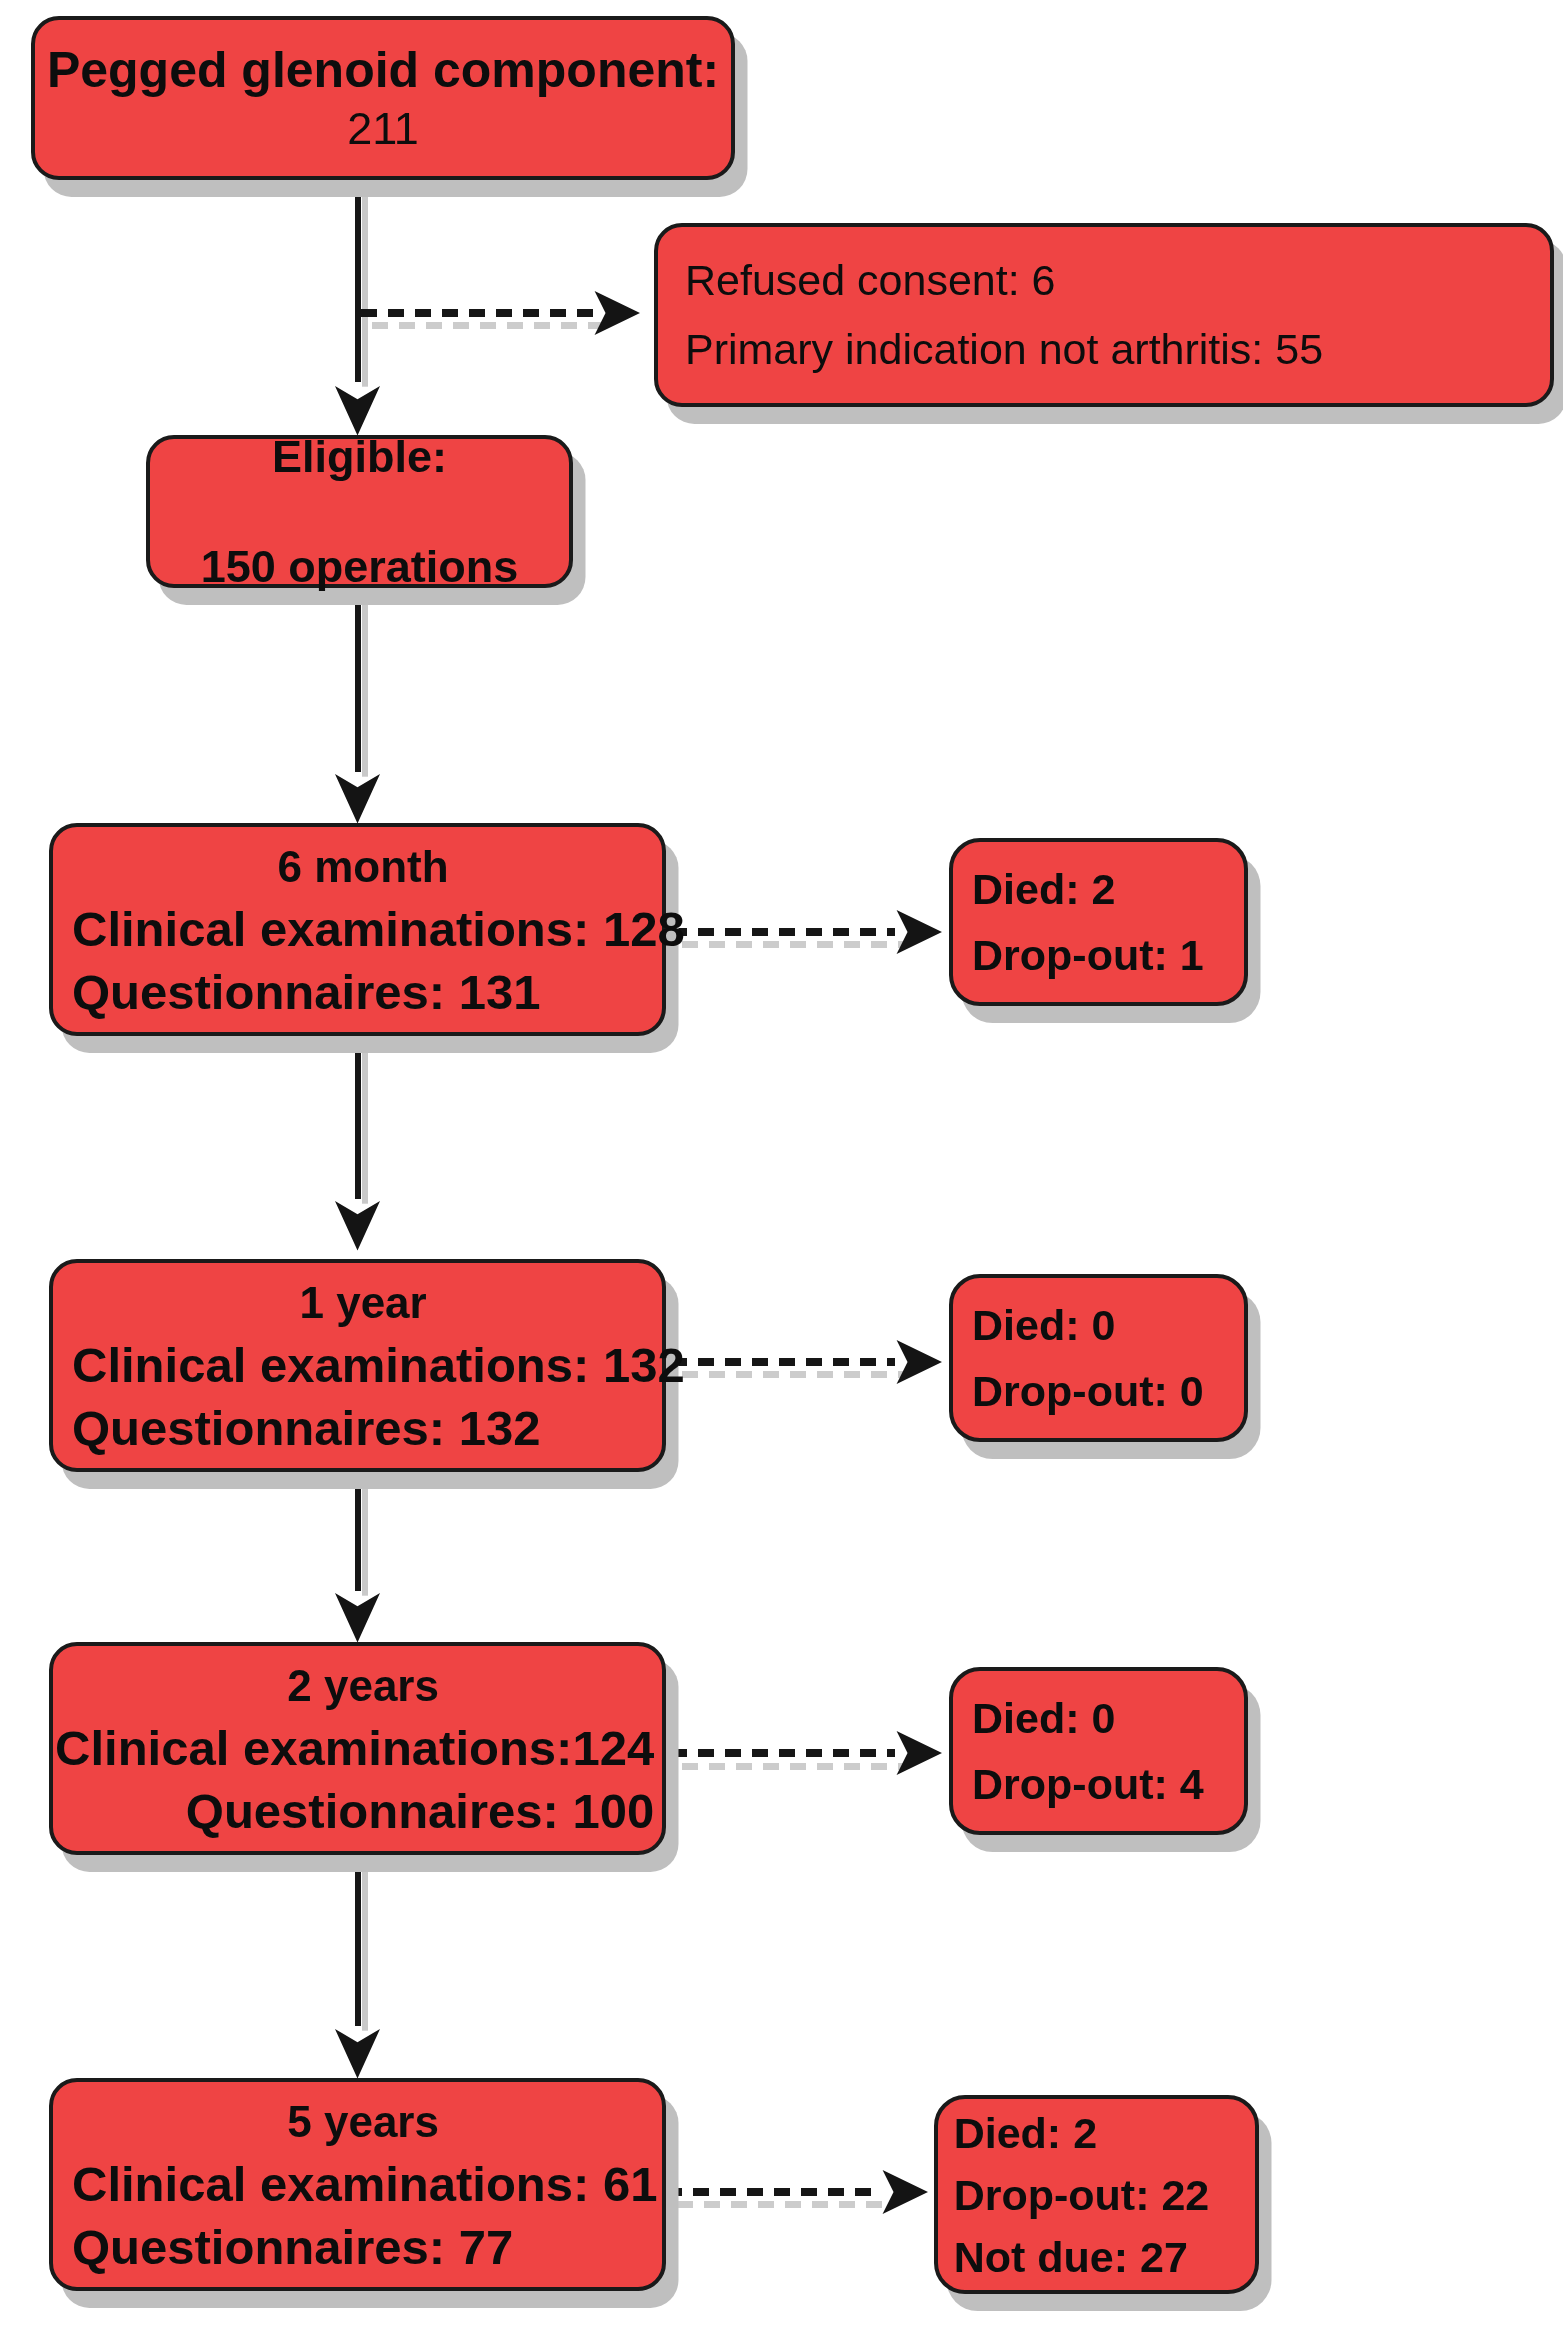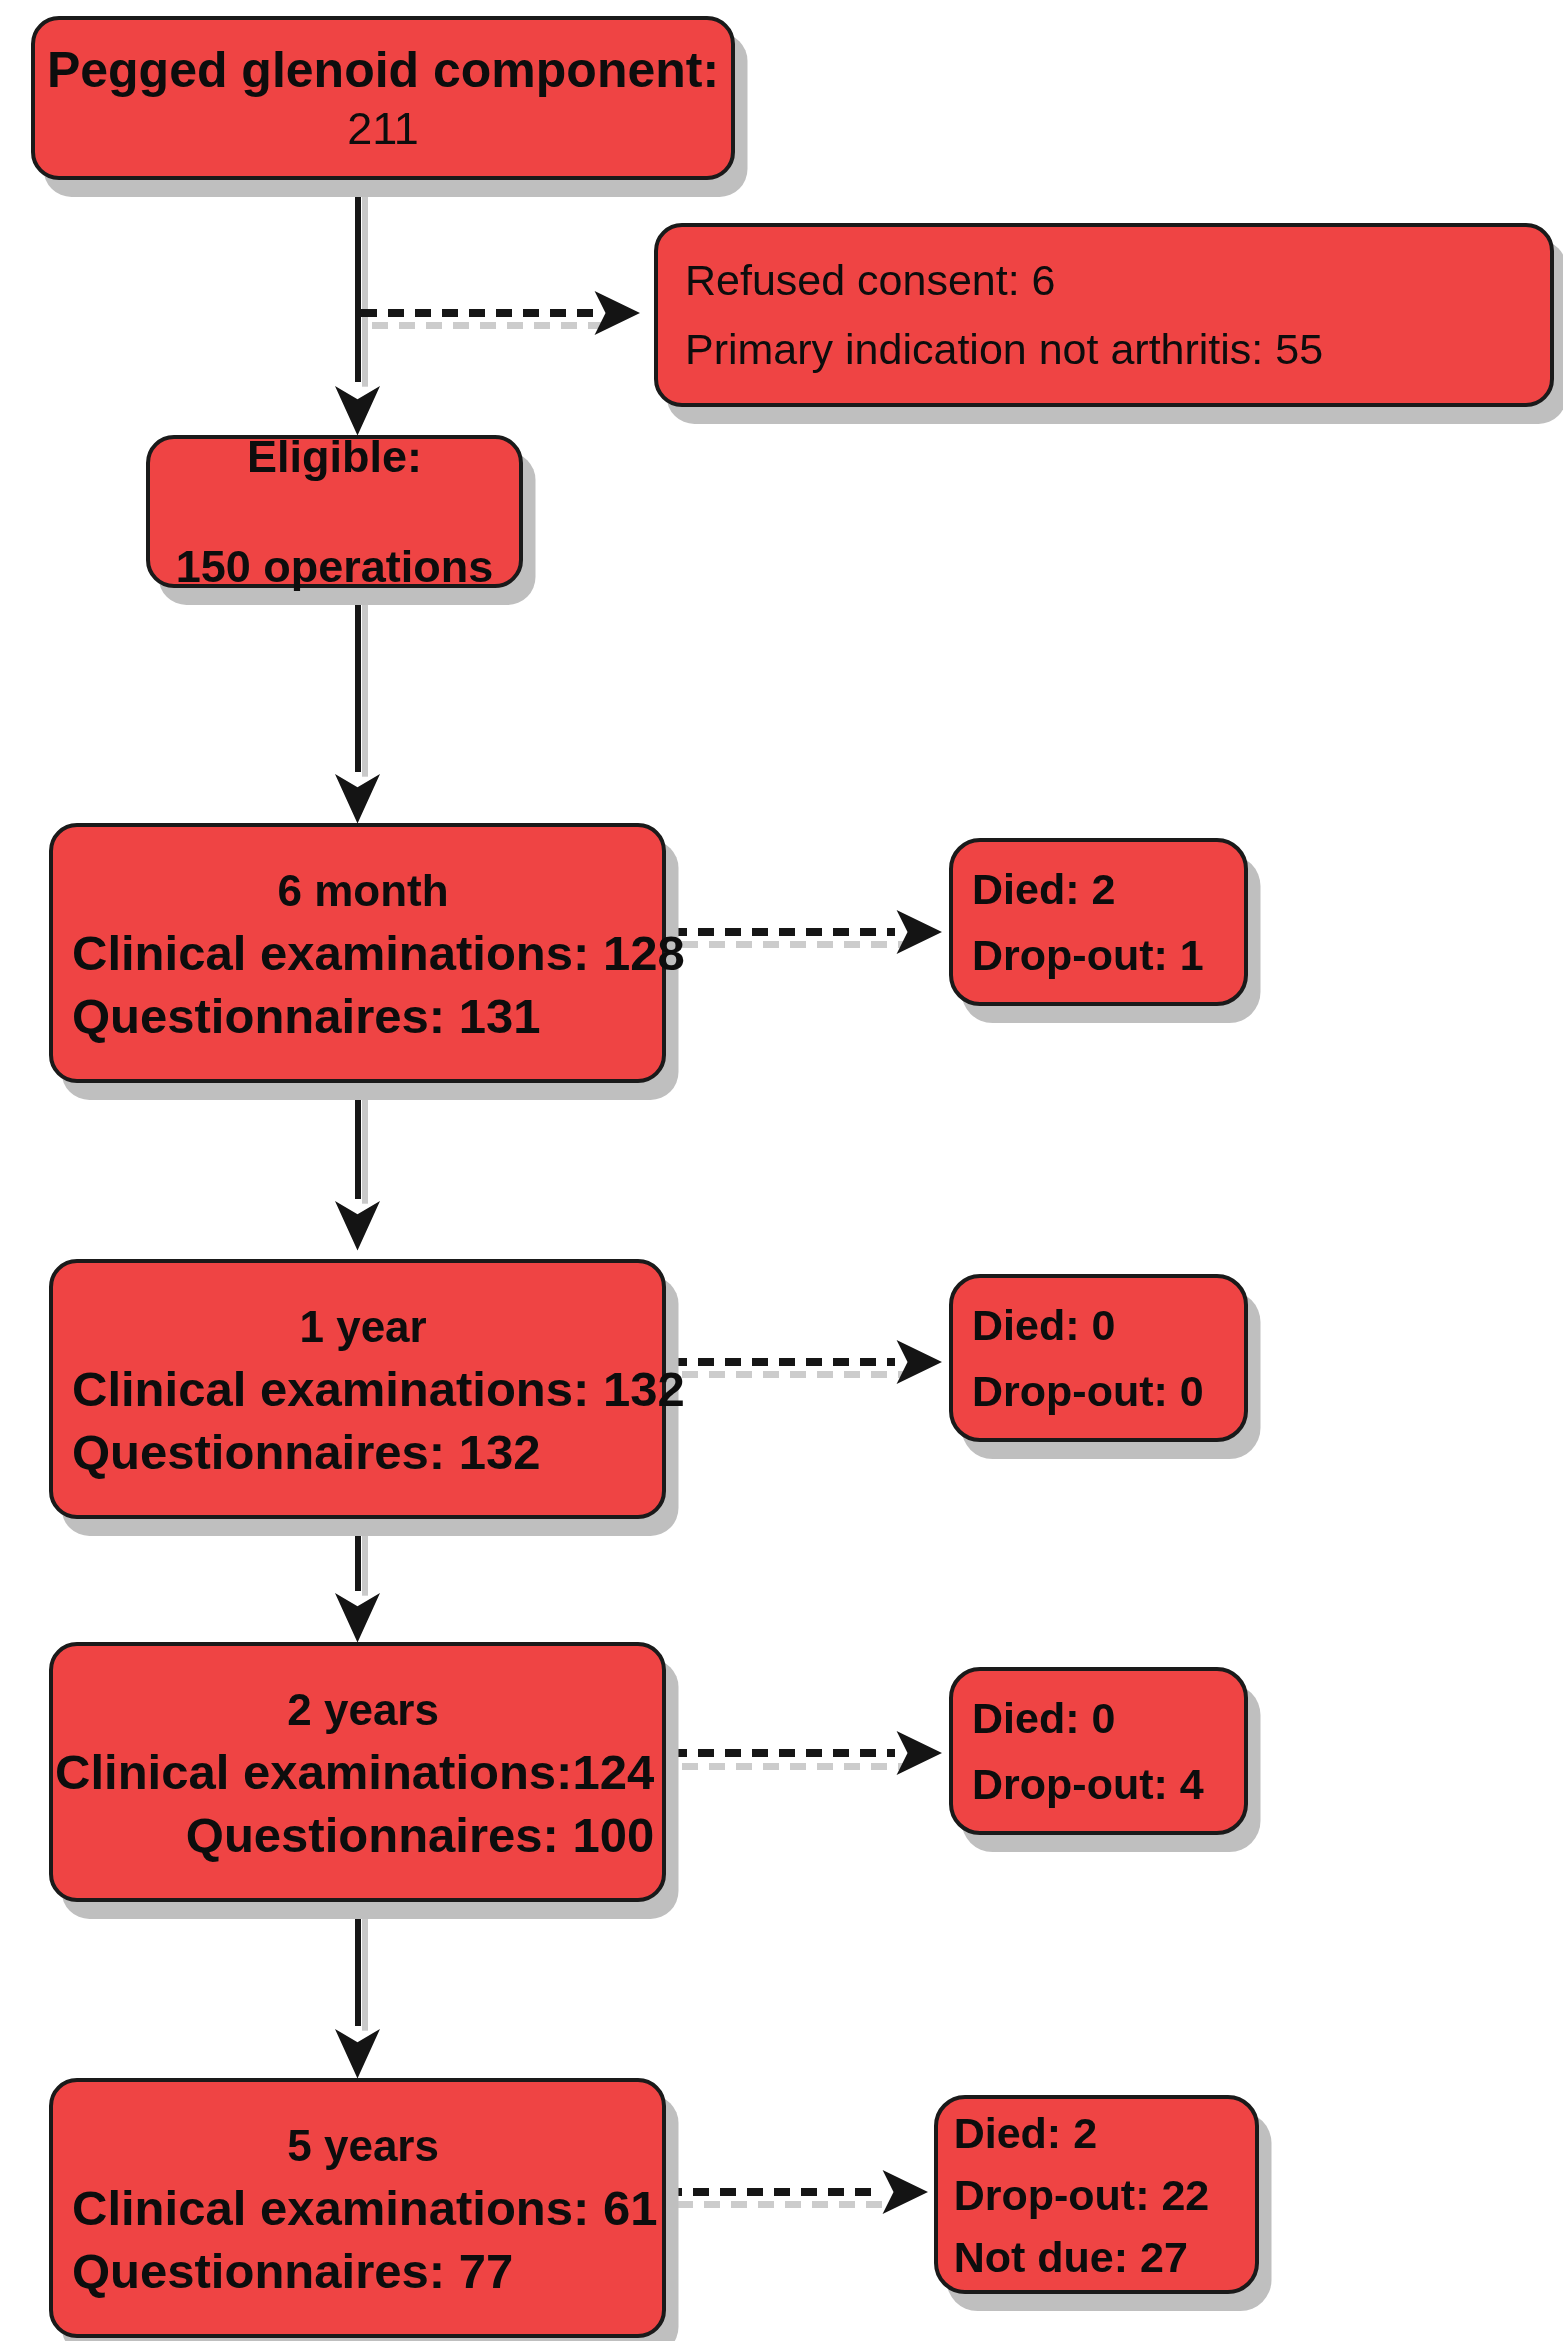--- a/index.html
+++ b/index.html
@@ -21,23 +21,23 @@
     border-radius:28px;
     box-shadow:12.5px 17px 0 #bfbfbf;
     display:flex;
     flex-direction:column;
     justify-content:center;
   }
   .center { align-items:center; text-align:center; }
 
   #box-pegged   { left:31px;   top:15.7px;   width:704px;  height:164px; }
   #box-refused  { left:654px;  top:223px;  width:900px; height:184px; padding-left:27px; }
-  #box-eligible { left:146px;  top:435px;  width:377px;  height:153px;gap:44px; }
-
-  .stage { left:49px; width:617px; height:260px; padding-left:19px; padding-right:7.8px; }
+  #box-eligible { left:146px;  top:435px;  width:427px;  height:153px;gap:44px; }
+
+  .stage { left:49px; width:617px; height:213px; padding-left:19px; padding-right:7.8px; }
   #box-m6 { top:823px; }
   #box-y1 { top:1251px;margin-top:8px; }
   #box-y2 { top:1642px;align-items:flex-end; }
   #box-y5 { top:2078px; }
 
   .died { left:949px; width:299px; height:168px; padding-left:19px; border-radius:31px; }
   #box-died-m6 { top:838px; }
   #box-died-y1 { top:1274px; }
   #box-died-y2 { top:1667px; }
   #box-died-y5 { left:934px; top:2095px; width:325px; height:199px; padding-left:15.7px; }

